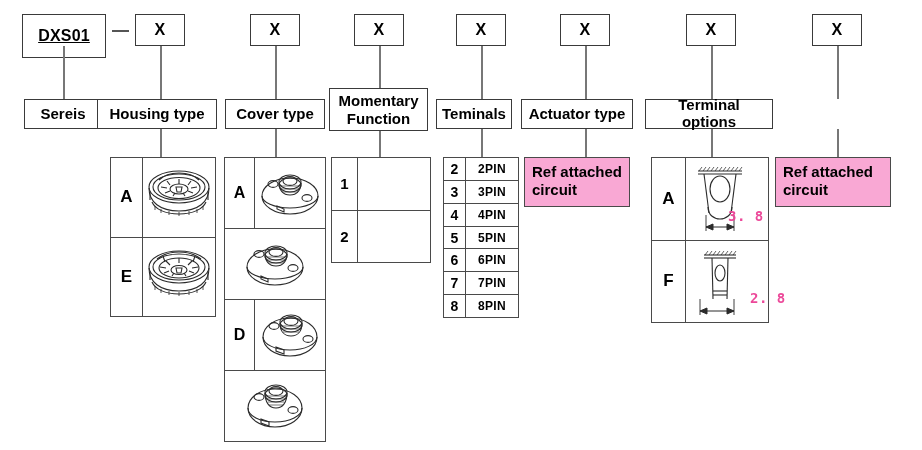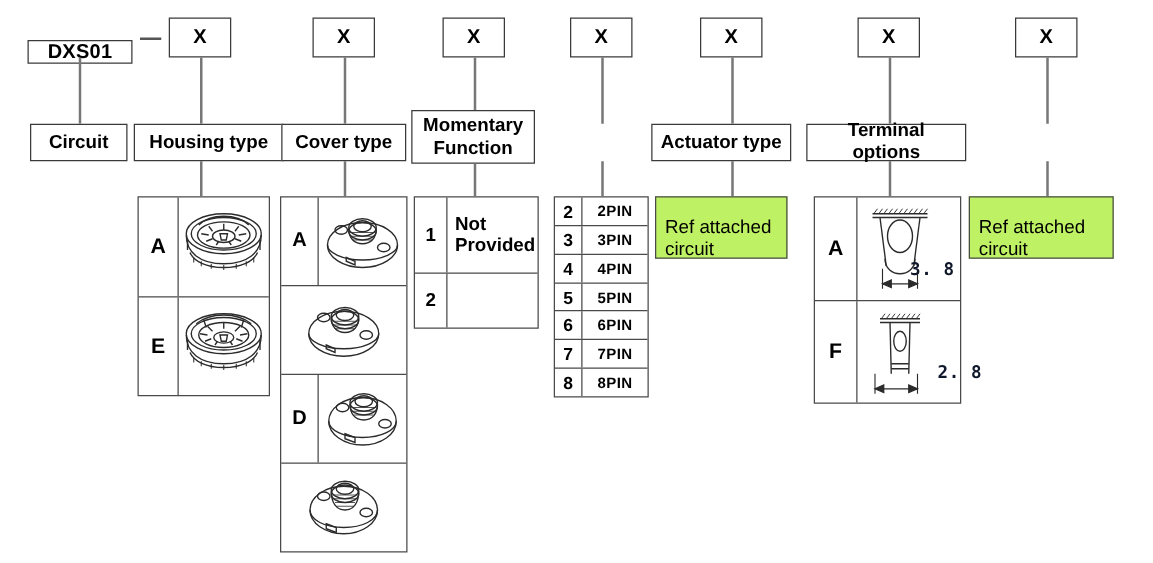--- a/index.html
+++ b/index.html
@@ -77,43 +77,43 @@
   
   .tbl-pics .tkey{width:32px;font-size:17px;}
   .tbl-pics .tval{justify-content:center;}
   .tbl-cover .tkey{width:30px;font-size:16px;}
   .tbl-term-opt .tkey{width:34px;font-size:17px;}
 
   .pic{display:block;}
 
   .dimtext{
     position:absolute;
-    color:#0f172a;
+    color:#ec4899;
     font-family:"DejaVu Sans Mono", monospace;
     font-size:14px;
     font-weight:bold;
     letter-spacing:.5px;
   }
 
   .plain-note{
     position:absolute;
     border:1.5px solid #4a4a4a;
-    background:#bef264;
-    box-sizing:border-box;
-    font-size:15px;font-weight:normal;
+    background:#f9a8d4;
+    box-sizing:border-box;
+    font-size:15px;font-weight:bold;
     line-height:1.2;
-    padding:15px 6px 4px 7px;
+    padding:5px 6px 4px 7px;
   }
 </style>
 </head>
 <body>
 
 <div id="stage">
 
-  <div class="box code-box" style="left:22px;top:32px;width:84px;height:19px;">DXS01</div>
+  <div class="box code-box" style="left:22px;top:14px;width:84px;height:44px;text-decoration:underline;">DXS01</div>
 
   <div class="dash" style="left:112px;top:30px;width:17px;"></div>
 
   <div class="box code-box" style="left:135px;top:14px;width:50px;height:32px;">X</div>
 
   <div class="box code-box" style="left:250px;top:14px;width:50px;height:32px;">X</div>
 
   <div class="box code-box" style="left:354px;top:14px;width:50px;height:32px;">X</div>
 
   <div class="box code-box" style="left:456px;top:14px;width:50px;height:32px;">X</div>
@@ -126,28 +126,29 @@
 
   <div class="vline" style="left:63px;top:46px;height:53px;"></div>
   <div class="vline" style="left:160px;top:46px;height:53px;"></div>
   <div class="vline" style="left:275px;top:46px;height:53px;"></div>
   <div class="vline" style="left:379px;top:46px;height:42px;"></div>
   <div class="vline" style="left:481px;top:46px;height:53px;"></div>
   <div class="vline" style="left:585px;top:46px;height:53px;"></div>
   <div class="vline" style="left:711px;top:46px;height:53px;"></div>
   <div class="vline" style="left:837px;top:46px;height:53px;"></div>
 
-  <div class="box label-box" style="left:24px;top:99px;width:78px;height:30px;">Circuit</div>
-
-  <div class="box label-box" style="left:107px;top:99px;width:120px;height:30px;">Housing type</div>
+  <div class="box label-box" style="left:24px;top:99px;width:78px;height:30px;">Sereis</div>
+
+  <div class="box label-box" style="left:97px;top:99px;width:120px;height:30px;">Housing type</div>
 
   <div class="box label-box" style="left:225px;top:99px;width:100px;height:30px;">Cover type</div>
 
   <div class="box label-box two-line" style="left:329px;top:88px;width:99px;height:43px;">Momentary Function</div>
 
+  <div class="box label-box" style="left:436px;top:99px;width:76px;height:30px;">Teminals</div>
 
   <div class="box label-box" style="left:521px;top:99px;width:112px;height:30px;">Actuator type</div>
 
   <div class="box label-box" style="left:645px;top:99px;width:128px;height:30px;">Terminal options</div>
 
 
   <div class="vline" style="left:160px;top:129px;height:28px;"></div>
   <div class="vline" style="left:275px;top:129px;height:28px;"></div>
   <div class="vline" style="left:379px;top:131px;height:26px;"></div>
   <div class="vline" style="left:481px;top:129px;height:28px;"></div>
@@ -284,21 +285,20 @@
             <path d="M24 21 L44 21 M24 24 L44 24 M26 27 L42 27 M27 30 L41 30"></path>
           </g>
         </svg>
       </div>
     </div>
   </div>
 
   <div class="tbl tbl-moment" style="left:331px;top:157px;width:100px;height:106px;">
     <div class="trow">
       <div class="tkey">1</div>
-      <div class="tval">Not Provided</div>
     </div>
     <div class="trow">
       <div class="tkey">2</div>
     </div>
   </div>
 
   <div class="tbl tbl-terminals" style="left:443px;top:157px;width:76px;height:161px;">
     <div class="trow">
       <div class="tkey">2</div>
       <div class="tval">2PIN</div>

